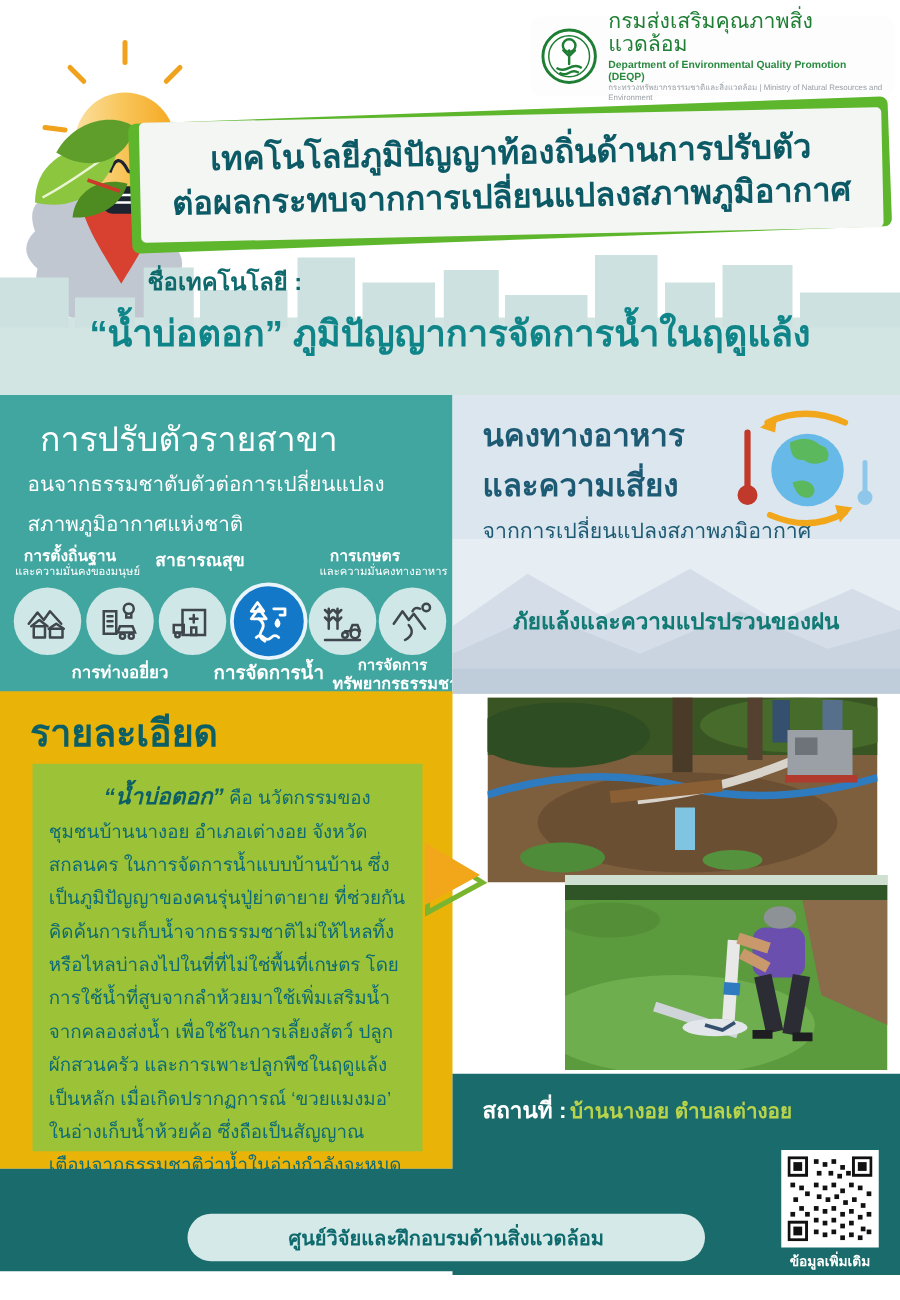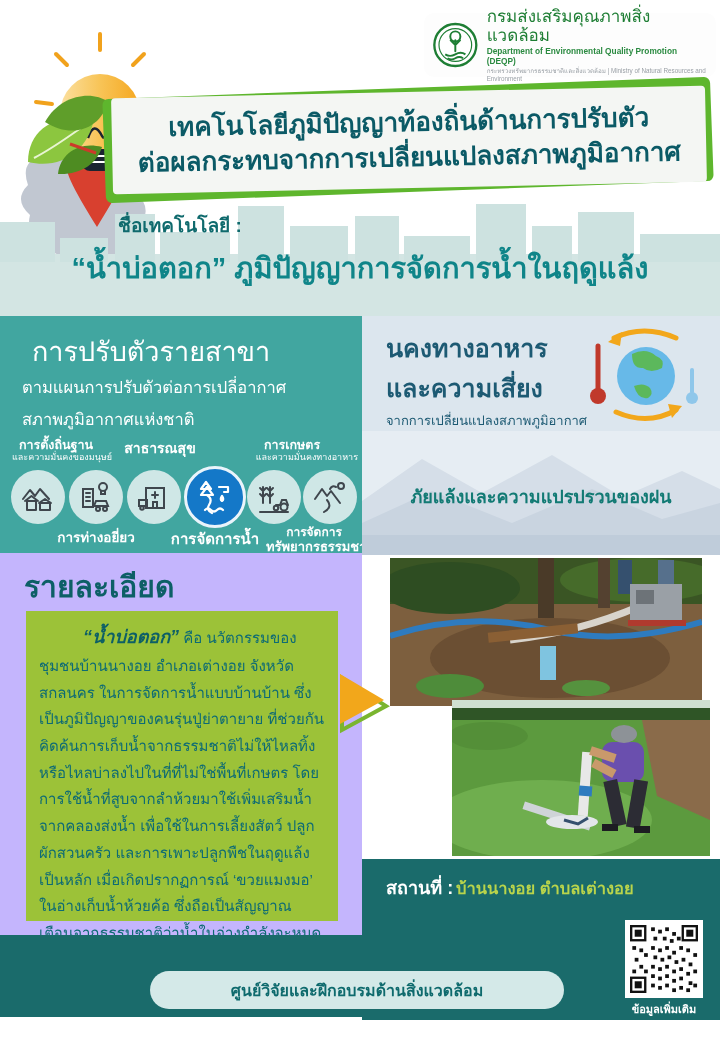--- a/index.html
+++ b/index.html
@@ -43,26 +43,26 @@
   .toplab .l2{font-size:9px;text-align:right;}
   .botlab{font-size:13.5px;font-weight:bold;}
   #lab-water{font-size:15px;}
   #lab-nature .s1{font-size:12px;display:block;font-weight:bold;}
   #lab-nature .s2{font-size:13px;display:block;font-weight:bold;}
 
   
   #col-right{left:362px;top:316px;width:358px;height:239px;background:#dce6ee;}
   #impact-t1{left:24px;top:12px;font-size:25px;font-weight:bold;color:#1d5a73;}
   #impact-t2{left:24px;top:52px;font-size:25px;font-weight:bold;color:#1d5a73;}
-  #impact-sub{left:24px;top:94px;font-size:13px;color:#1d5a73;}
+  #impact-sub{left:24px;top:94px;font-size:17px;color:#1d5a73;}
   #mountains{left:0;top:115px;width:358px;height:124px;}
   #hazard{left:0;top:166px;width:358px;text-align:center;font-size:18px;font-weight:bold;color:#127a74;}
 
   
-  #details{left:0;top:553px;width:362px;height:382px;background:#c4b5fd;}
+  #details{left:0;top:553px;width:362px;height:382px;background:#eab308;}
   #details-title{left:24px;top:10px;font-size:30px;font-weight:bold;color:#0d5f66;}
   #details-panel{left:26px;top:58px;width:312px;height:310px;background:#9cc238;padding:10px 13px;}
   #details-panel p{margin:0;text-indent:44px;font-size:15px;line-height:1.78;color:#0e6b74;}
   #details-panel .lead{font-weight:bold;font-style:italic;font-size:18px;color:#0d5f66;}
 
   
   #photo-1{left:390px;top:558px;width:312px;height:148px;}
   #photo-2{left:452px;top:700px;width:258px;height:156px;}
   #arrow{left:338px;top:672px;width:56px;height:62px;}
 
@@ -150,21 +150,21 @@
         <rect x="532" y="30" width="40" height="36"></rect>
       <rect x="578" y="16" width="56" height="50"></rect>
         <rect x="640" y="38" width="80" height="28"></rect>
     </g>
   </svg>
   <div class="abs" id="tech-label">ชื่อเทคโนโลยี :</div>
   <div class="abs" id="tech-name">“น้ำบ่อตอก” ภูมิปัญญาการจัดการน้ำในฤดูแล้ง</div>
 
   <div class="abs" id="col-left">
     <div class="abs" id="adapt-title">การปรับตัวรายสาขา</div>
-    <div class="abs" id="adapt-sub1">ตามแผนการปรับตัวต่อการเปลี่อากาศ</div>
+    <div class="abs" id="adapt-sub1">อนจากธรรมชาตับตัวต่อการเปลี่ยนแปลง</div>
     <div class="abs" id="adapt-sub2">สภาพภูมิอากาศแห่งชาติ</div>
 
     <div class="abs" id="icon-band">
 
       <div class="toplab" style="left:0;top:0;width:112px;">
         <div class="l1">การตั้งถิ่นฐาน</div>
         <div class="l2">และความมั่นคงของมนุษย์</div>
       </div>
       <div class="toplab" style="left:112px;top:2px;width:96px;">
         <div class="l1" style="font-size:14px;">สาธารณสุข</div>

